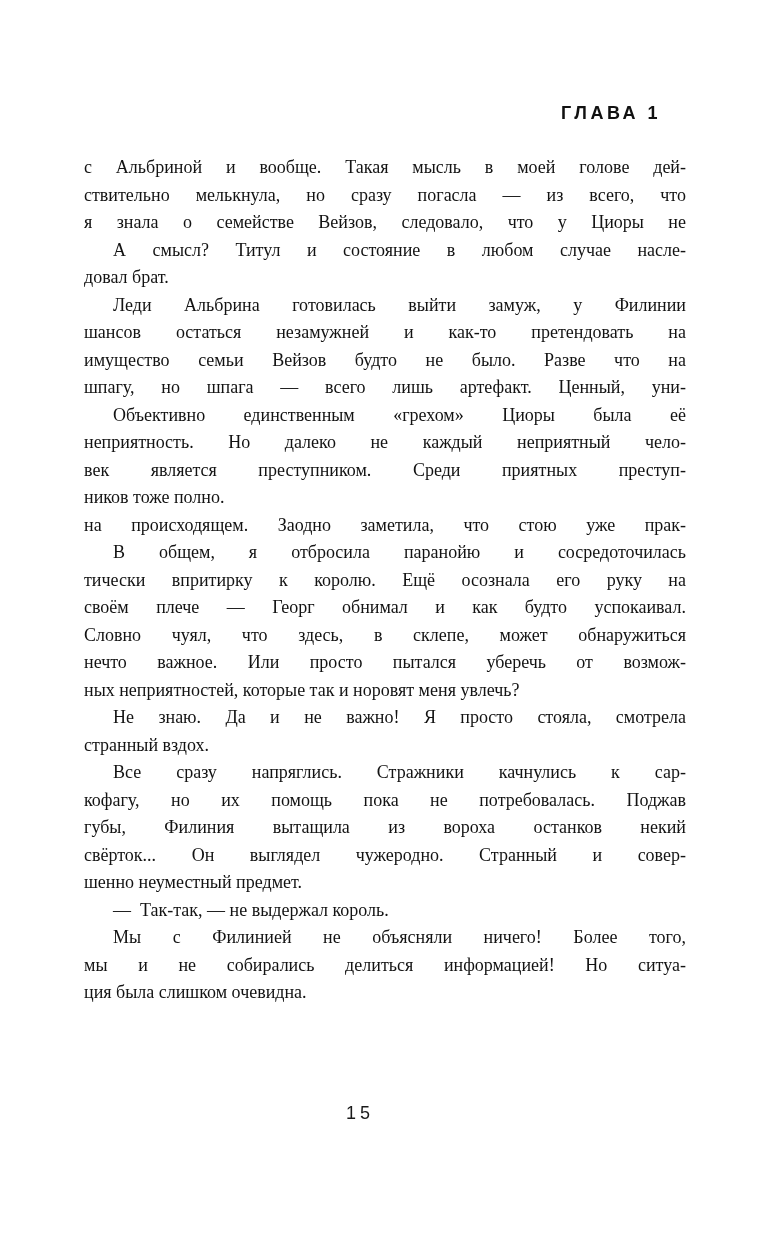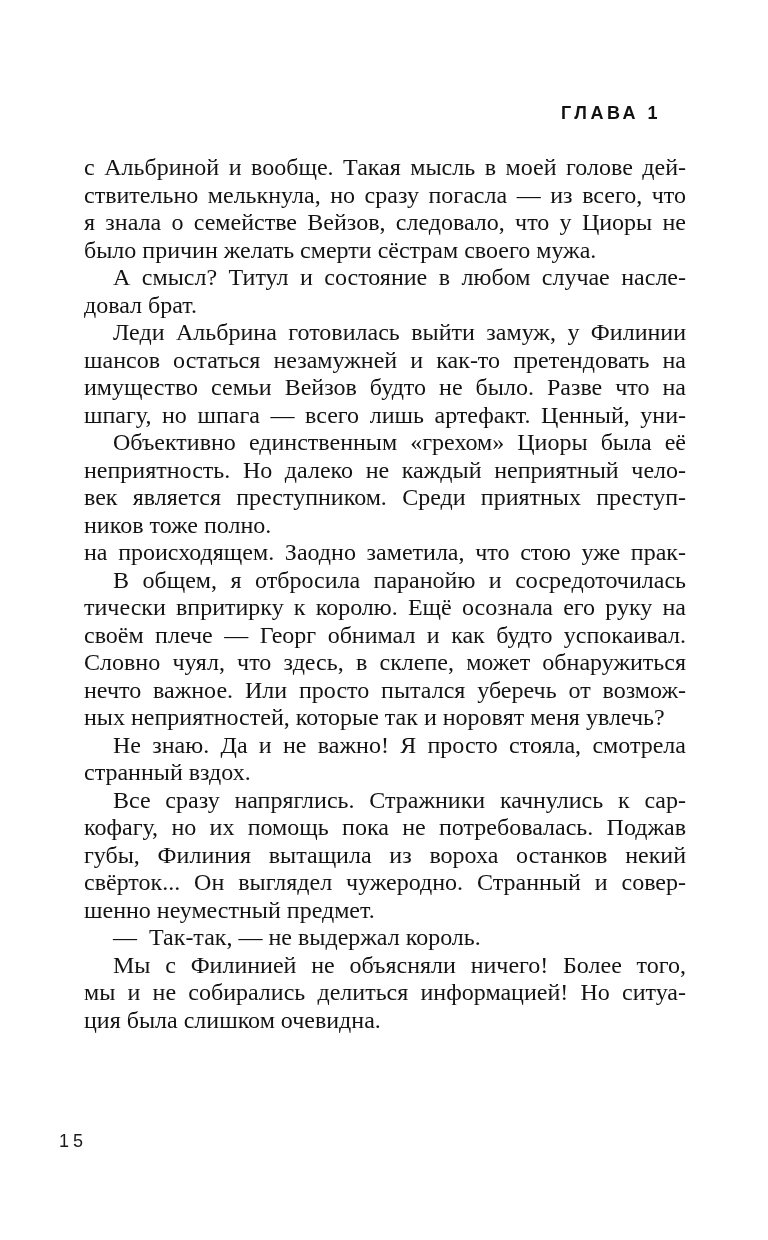--- a/index.html
+++ b/index.html
@@ -22,60 +22,58 @@
     transform: translateX(-25px);
     font-family: "Liberation Sans", sans-serif;
     font-weight: bold;
     font-size: 18px;
     letter-spacing: 3.5px;
     color: #111111;
   }
   .body-text {
     position: absolute;
     left: 84px; top: 154px; width: 602px;
-    font-size: 24px;
+    font-size: 18px;
     line-height: 27.5px;
     color: #131313;
   }
   .line {
     text-align: justify;
     text-align-last: justify;
     text-justify: inter-word;
     white-space: nowrap;
   }
   .line.para-end {
     text-align-last: left;
   }
   .line.indent {
     text-indent: 29px;
   }
   .page-number {
     position: absolute;
     left: 84px; top: 1103px; width: 602px;
-    text-align: left;
+    text-align: center;
     transform: translateX(-25px);
     font-family: "Liberation Sans", sans-serif;
     font-size: 18px;
     font-weight: 500;
     letter-spacing: 4px;
     color: #1a1a1a;
-    margin-top: 28px;
   }
 </style>
 </head>
 <body>
 
 <div class="page">
   <div class="chapter-heading">ГЛАВА 1</div>
 
   <div class="body-text">
       <div class="line">с Альбриной и вообще. Такая мысль в моей голове дей-</div>
       <div class="line">ствительно мелькнула, но сразу погасла — из всего, что</div>
       <div class="line">я знала о семействе Вейзов, следовало, что у Циоры не</div>
-      <div class="line para-end">было причин желать смерти сёстрам своего мужа.</div>
       <div class="line indent">А смысл? Титул и состояние в любом случае насле-</div>
       <div class="line para-end">довал брат.</div>
       <div class="line indent">Леди Альбрина готовилась выйти замуж, у Филинии</div>
       <div class="line">шансов остаться незамужней и как-то претендовать на</div>
       <div class="line">имущество семьи Вейзов будто не было. Разве что на</div>
       <div class="line">шпагу, но шпага — всего лишь артефакт. Ценный, уни-</div>
       <div class="line indent">Объективно единственным «грехом» Циоры была её</div>
       <div class="line">неприятность. Но далеко не каждый неприятный чело-</div>
       <div class="line">век является преступником. Среди приятных преступ-</div>
       <div class="line para-end">ников тоже полно.</div>

